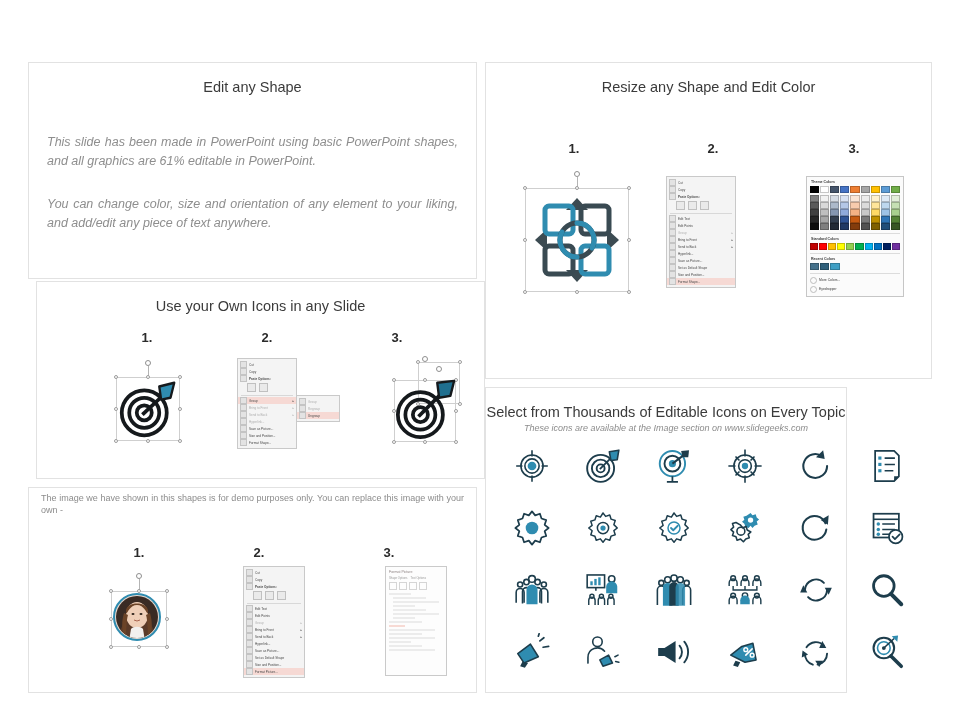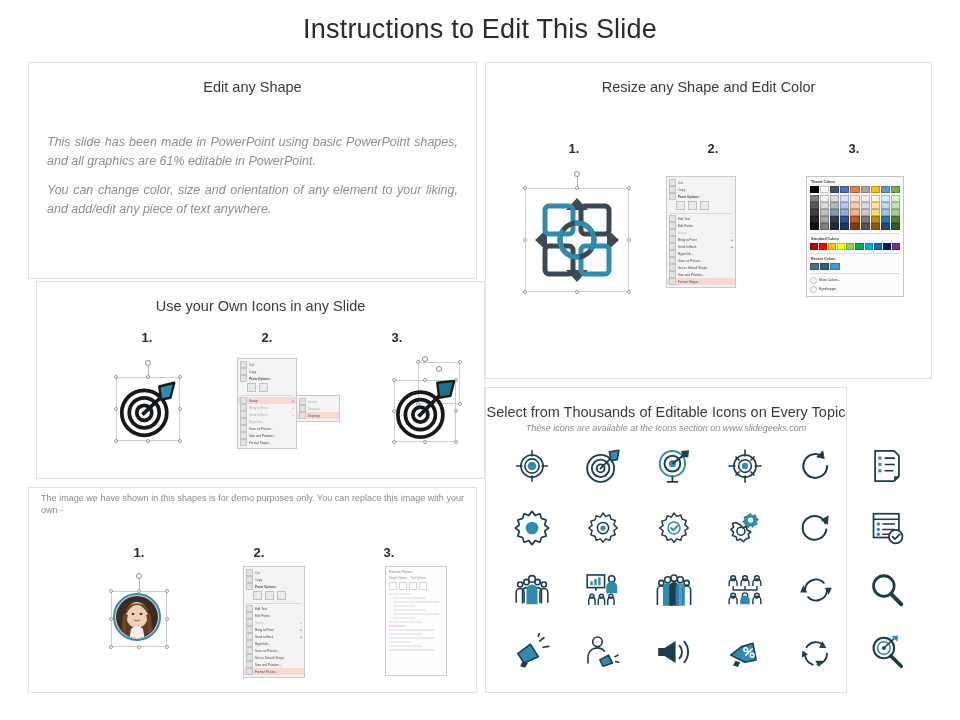--- a/index.html
+++ b/index.html
@@ -27,21 +27,21 @@
   }
   .panel-sub-italic{font-style:italic;}
 
   
   #p-edit-shape{left:28px;top:62px;width:449px;height:217px;}
   .body-para{
     font-style:italic;color:#8e8e8e;font-size:12.5px;line-height:19px;
     margin:0 18px;text-align:justify;
   }
   .body-para.first{margin-top:38px;}
-  .body-para.second{margin-top:10px;}
+  .body-para.second{margin-top:24px;}
 
   
   #p-own-icons{left:36px;top:281px;width:449px;height:198px;}
   
   #p-replace-image{left:28px;top:487px;width:449px;height:206px;}
   .small-note{
     font-size:9px;color:#8c8c8c;line-height:12px;margin:4px 12px 0 12px;
     text-align:justify;
   }
 
@@ -130,21 +130,20 @@
     width:48px;height:48px;border-radius:50%;
     border:2.5px solid #2f8cb0;box-sizing:border-box;overflow:hidden;
     position:relative;background:#e9d9cf;
   }
 </style>
 </head>
 <body>
 
 <div class="slide">
 
-  <div class="slide-title">Instructions to Edit This Slide</div>
 
   <div class="panel" id="p-edit-shape">
     <div class="panel-title">Edit any Shape</div>
     <p class="body-para first">This slide has been made in PowerPoint using basic PowerPoint shapes, and all graphics are 61% editable in PowerPoint.</p>
     <p class="body-para second">You can change color, size and orientation of any element to your liking, and add/edit any piece of text anywhere.</p>
   </div>
 
   <div class="panel" id="p-own-icons">
     <div class="panel-title">Use your Own Icons in any Slide</div>
 
@@ -608,21 +607,21 @@
           <div class="footer-item">
             <span class="gl"></span>
             <span>Eyedropper</span>
           </div>
         </div>
     </div>
   </div>
 
   <div class="panel" id="p-icon-library">
     <div class="panel-title">Select from Thousands of Editable Icons on Every Topic</div>
-    <div class="panel-sub panel-sub-italic">These icons are available  at the Icons section on  www.slidegeeks.com</div>
+    <div class="panel-sub panel-sub-italic">These icons are available  at the Image section on  www.slidegeeks.com</div>
 
     <div class="icon-grid">
 
       <div class="icon-cell">
         <svg width="38" height="38" viewBox="0 0 48 48">
             <g fill="none" stroke="#1d3d4c" stroke-width="2">
           <circle cx="24" cy="24" r="14"></circle>
               <circle cx="24" cy="24" r="9"></circle>
           <path d="M24 4v8M24 36v8M4 24h8M36 24h8"></path>
             </g>

